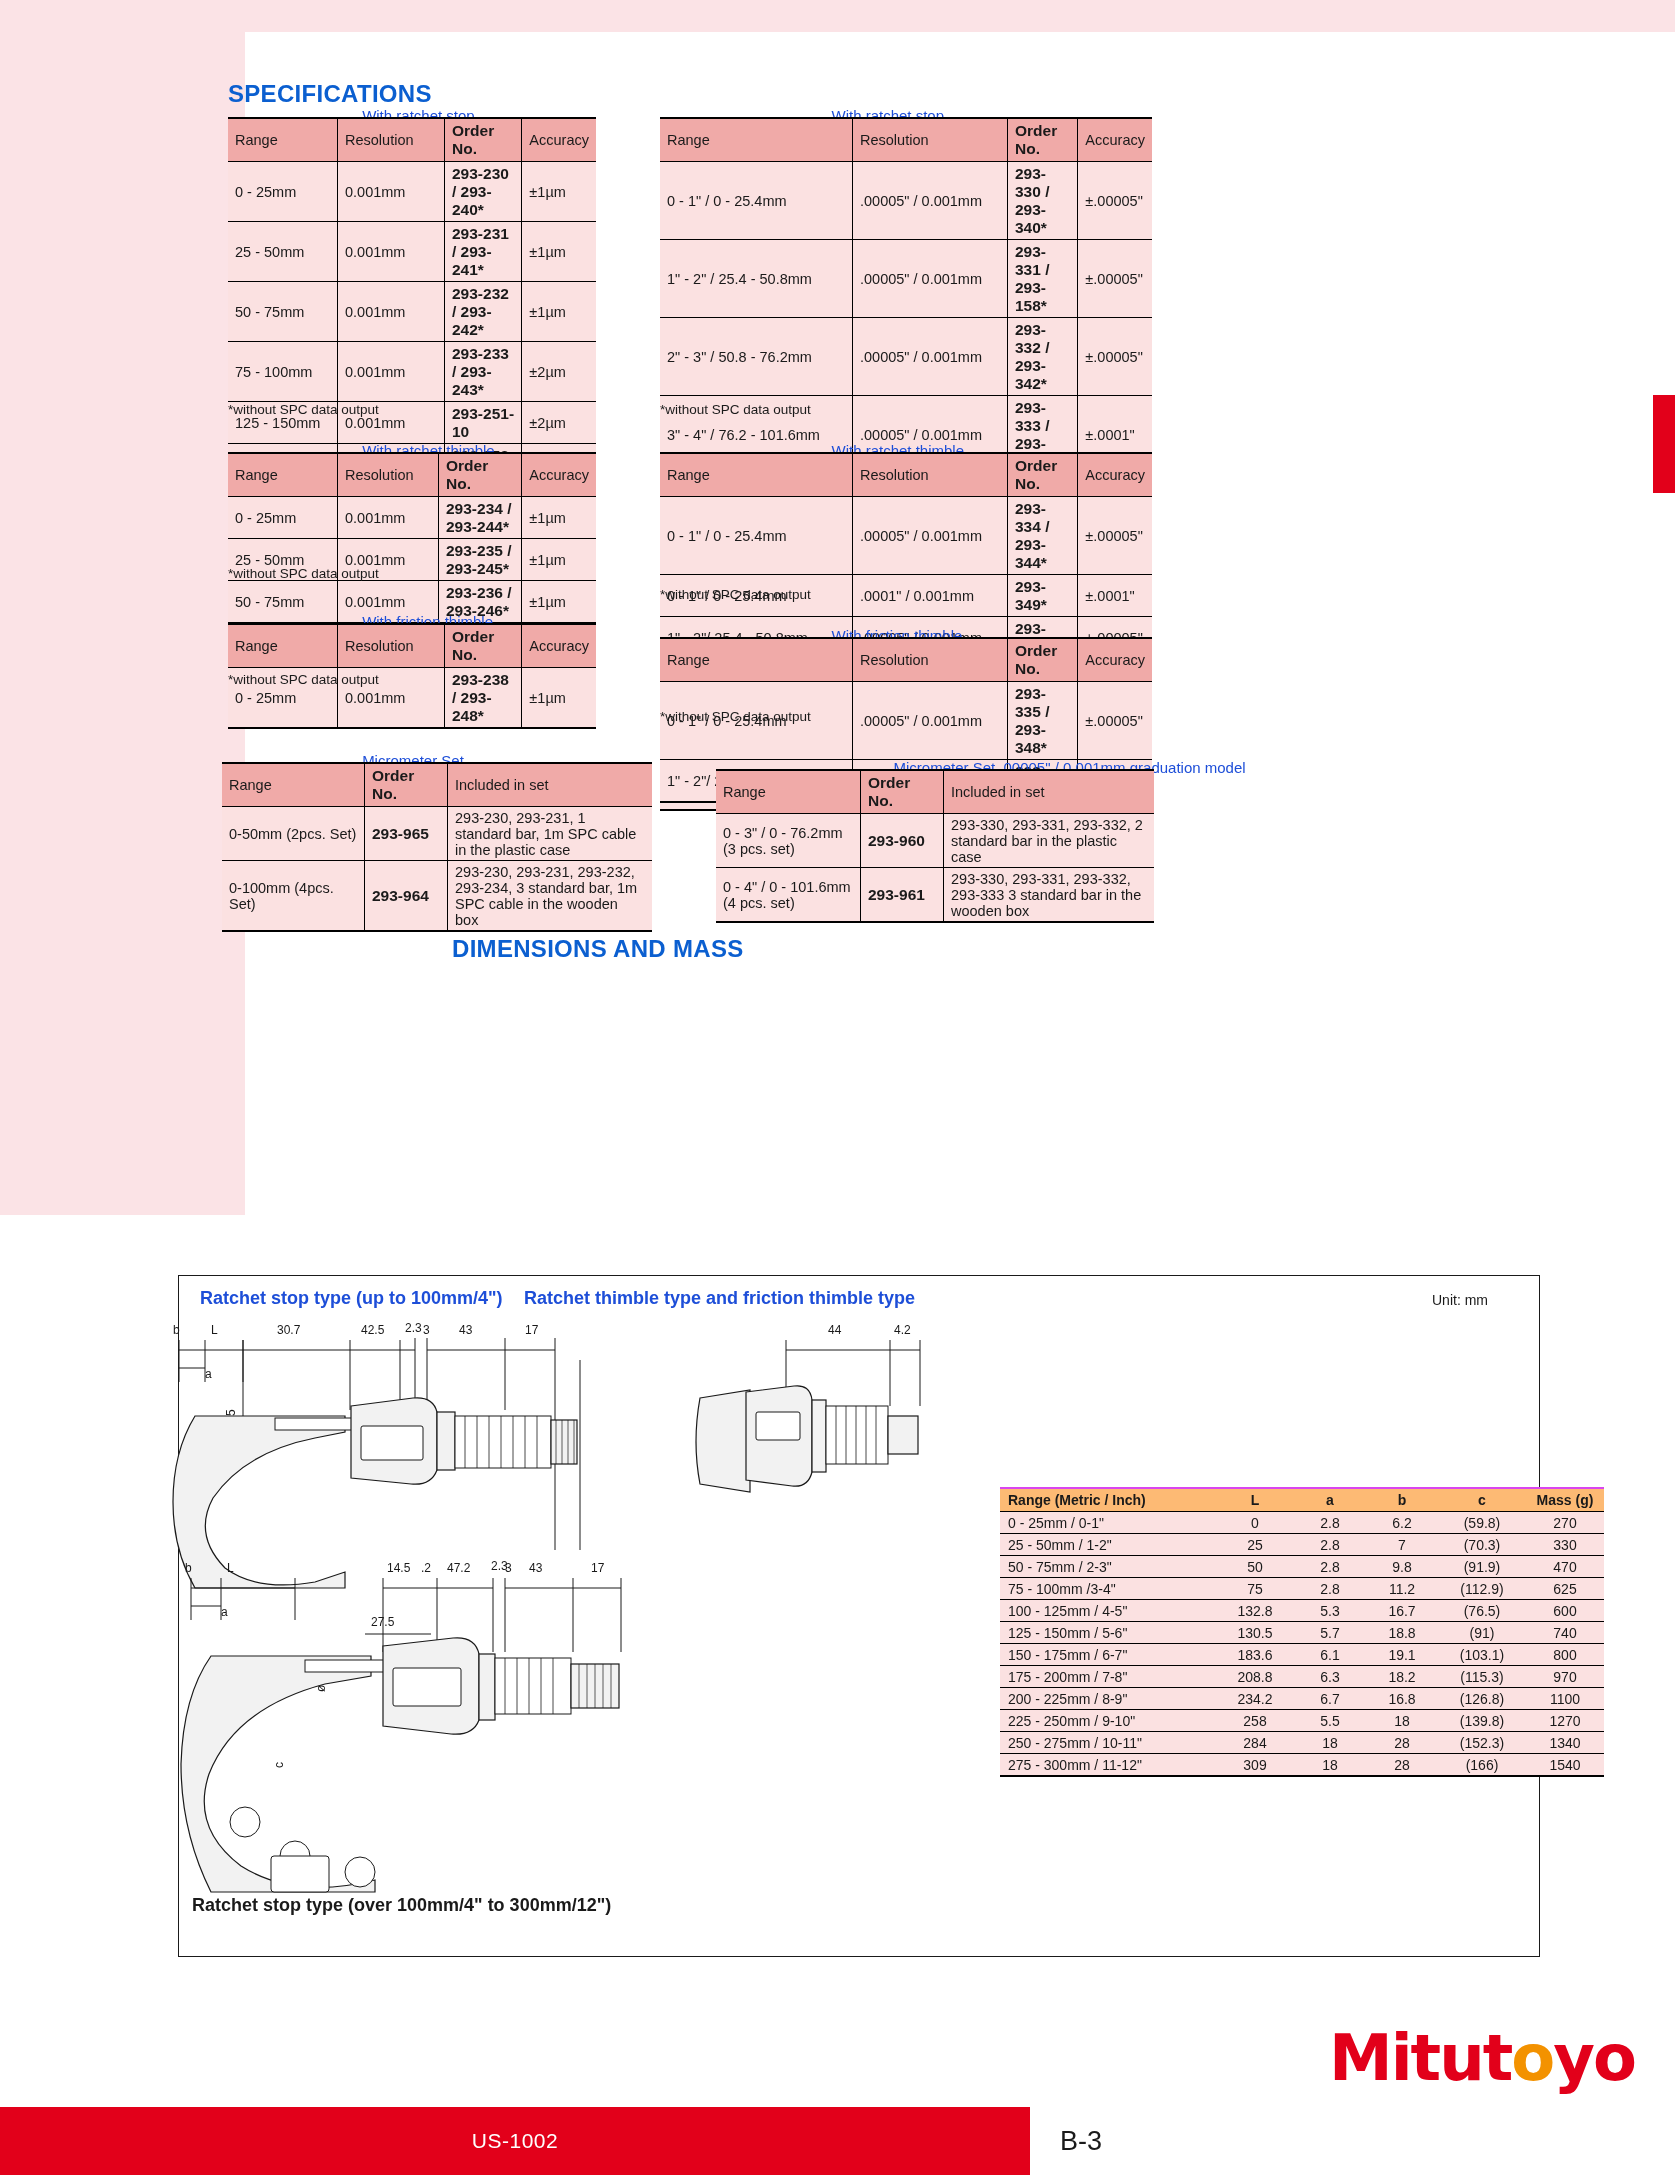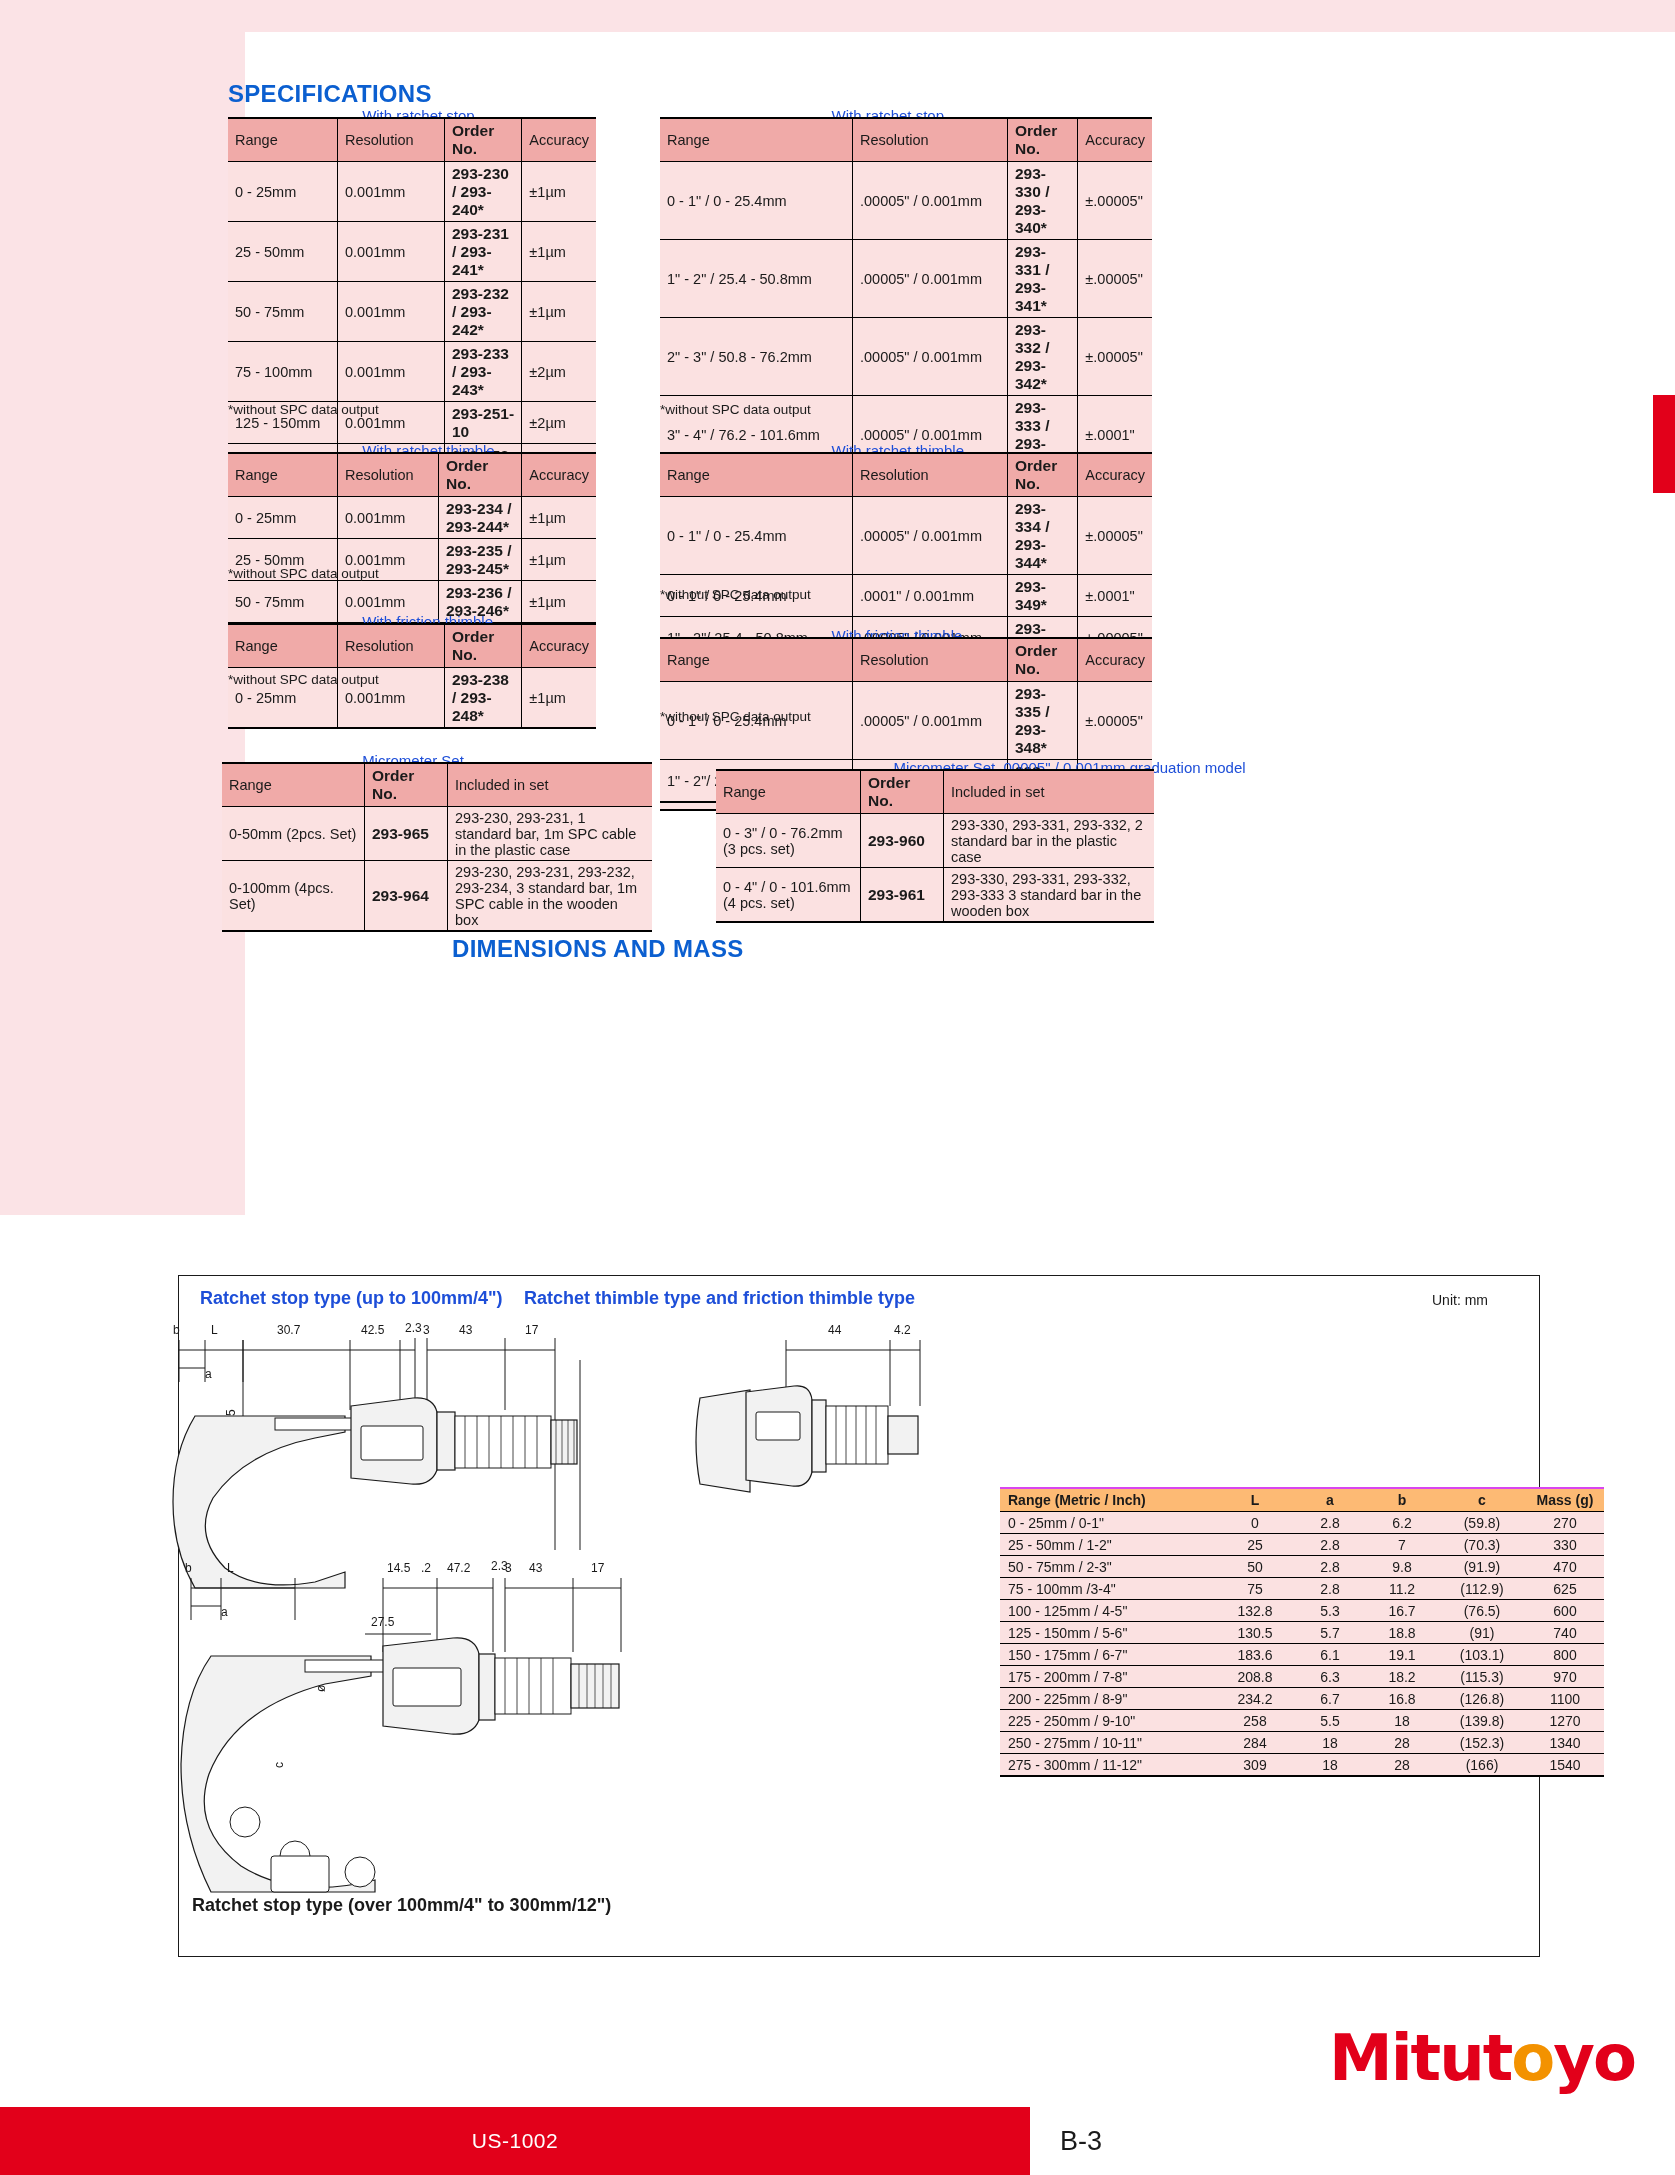--- a/index.html
+++ b/index.html
@@ -183,21 +183,21 @@
     <tbody>
       <tr>
         <td>0 - 1" / 0 - 25.4mm</td>
         <td>.00005" / 0.001mm</td>
         <td class="bold">293-330 / 293-340*</td>
         <td>±.00005"</td>
       </tr>
       <tr>
         <td>1" - 2" / 25.4 - 50.8mm</td>
         <td>.00005" / 0.001mm</td>
-        <td class="bold">293-331 / 293-341*</td>
+        <td class="bold">293-331 / 293-158*</td>
         <td>±.00005"</td>
       </tr>
       <tr>
         <td>2" - 3" / 50.8 - 76.2mm</td>
         <td>.00005" / 0.001mm</td>
         <td class="bold">293-332 / 293-342*</td>
         <td>±.00005"</td>
       </tr>
       <tr>
         <td>3" - 4" / 76.2 - 101.6mm</td>

